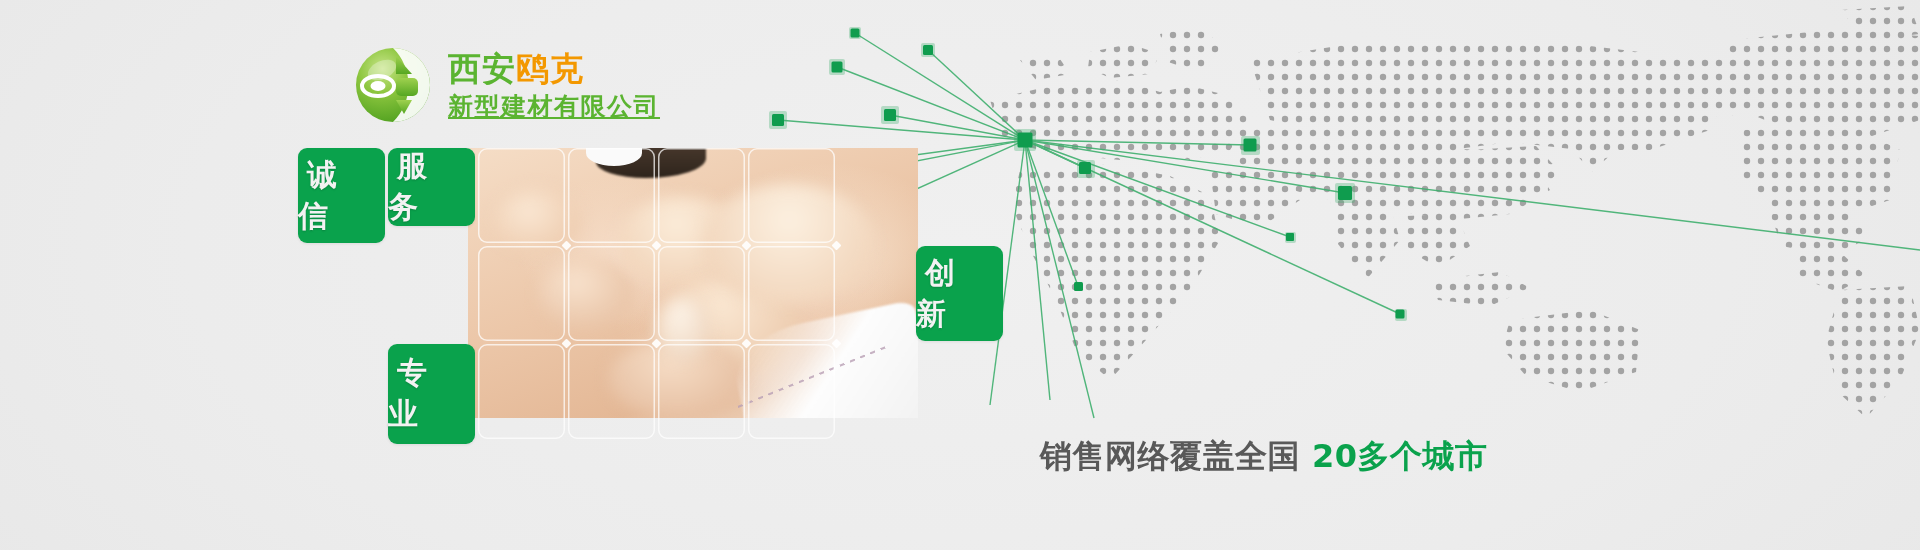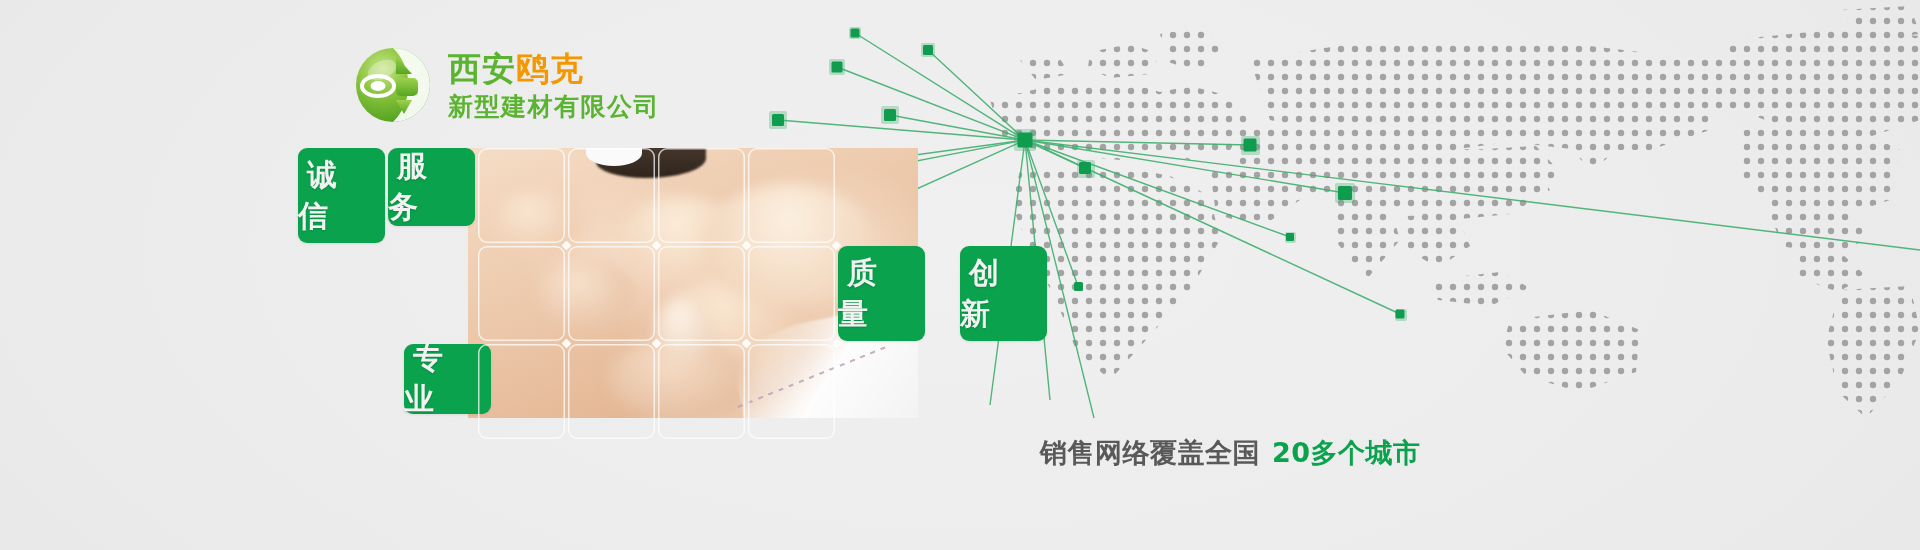--- a/index.html
+++ b/index.html
@@ -14,21 +14,21 @@
     overflow:hidden;
   }
 
   
   #logo{position:absolute;left:352px;top:44px;display:flex;align-items:center;gap:14px;}
   .logo-mark{position:relative;width:82px;height:82px;flex:0 0 82px;}
   .logo-text{display:flex;flex-direction:column;line-height:1;}
   .logo-line1{font-size:33px;font-weight:700;letter-spacing:1px;white-space:nowrap;}
   .logo-line1 .c1{color:#5bb431;}
   .logo-line1 .c2{color:#f39800;}
-  .logo-line2{font-size:25px;font-weight:700;color:#5bb431;letter-spacing:1.5px;margin-top:9px;white-space:nowrap;}
+  .logo-line2{font-size:25px;font-weight:700;color:#5bb431;letter-spacing:1.5px;margin-top:9px;white-space:nowrap;text-decoration:underline;}
 
   
   #map-wrap{position:absolute;left:690px;top:0px;width:1230px;height:420px;}
   #map-svg{position:absolute;inset:0;width:100%;height:100%;}
 
   
   #mosaic{position:absolute;left:290px;top:148px;width:620px;height:270px;margin-left:8px;}
   .photo-layer{
     position:absolute;left:170px;top:0px;width:450px;height:270px;
     overflow:hidden;
@@ -78,21 +78,21 @@
     pointer-events:none;
   }
   .glass-node{
     position:absolute;width:7px;height:7px;background:rgba(255,255,255,.9);
     transform:rotate(45deg);border-radius:1px;pointer-events:none;
   }
 
   
   #tagline{
     position:absolute;left:1040px;top:435px;
-    font-size:27px;font-weight:700;color:#595959;letter-spacing:.5px;white-space:nowrap;
+    font-size:32px;font-weight:700;color:#595959;letter-spacing:.5px;white-space:nowrap;
   }
   #tagline .hl{color:#0aa24c;}
   #tagline .sp{display:inline-block;width:12px;}
 </style>
 </head>
 <body>
 
 <div id="banner">
 
   <div id="map-wrap">
@@ -265,28 +265,25 @@
     </div>
     <div class="glass" style="left:180px;top:0px;width:87px;height:95px;"></div>
     <div class="glass" style="left:270px;top:0px;width:87px;height:95px;"></div>
     <div class="glass" style="left:360px;top:0px;width:87px;height:95px;"></div>
     <div class="glass" style="left:450px;top:0px;width:87px;height:95px;"></div>
 
     <div class="glass" style="left:180px;top:98px;width:87px;height:95px;"></div>
     <div class="glass" style="left:270px;top:98px;width:87px;height:95px;"></div>
     <div class="glass" style="left:360px;top:98px;width:87px;height:95px;"></div>
     <div class="glass" style="left:450px;top:98px;width:87px;height:95px;"></div>
-    <div class="tile solid" style="left:540px;top:98px;width:87px;height:95px;">
-      <div class="tile-label">质 量</div>
-    </div>
-    <div class="tile solid" style="left:662px;top:98px;width:87px;height:95px;">
+    <div class="tile solid" style="left:618px;top:98px;width:87px;height:95px;">
       <div class="tile-label">创 新</div>
     </div>
 
-    <div class="tile solid" style="left:106px;top:196px;width:87px;height:70px;">
+    <div class="tile solid" style="left:90px;top:196px;width:87px;height:100px;">
       <div class="tile-label">专 业</div>
     </div>
     <div class="glass" style="left:180px;top:196px;width:87px;height:95px;"></div>
     <div class="glass" style="left:270px;top:196px;width:87px;height:95px;"></div>
     <div class="glass" style="left:360px;top:196px;width:87px;height:95px;"></div>
     <div class="glass" style="left:450px;top:196px;width:87px;height:95px;"></div>
 
     <div class="glass-node" style="left:265px;top:94px;"></div>
     <div class="glass-node" style="left:355px;top:94px;"></div>
     <div class="glass-node" style="left:445px;top:94px;"></div>

